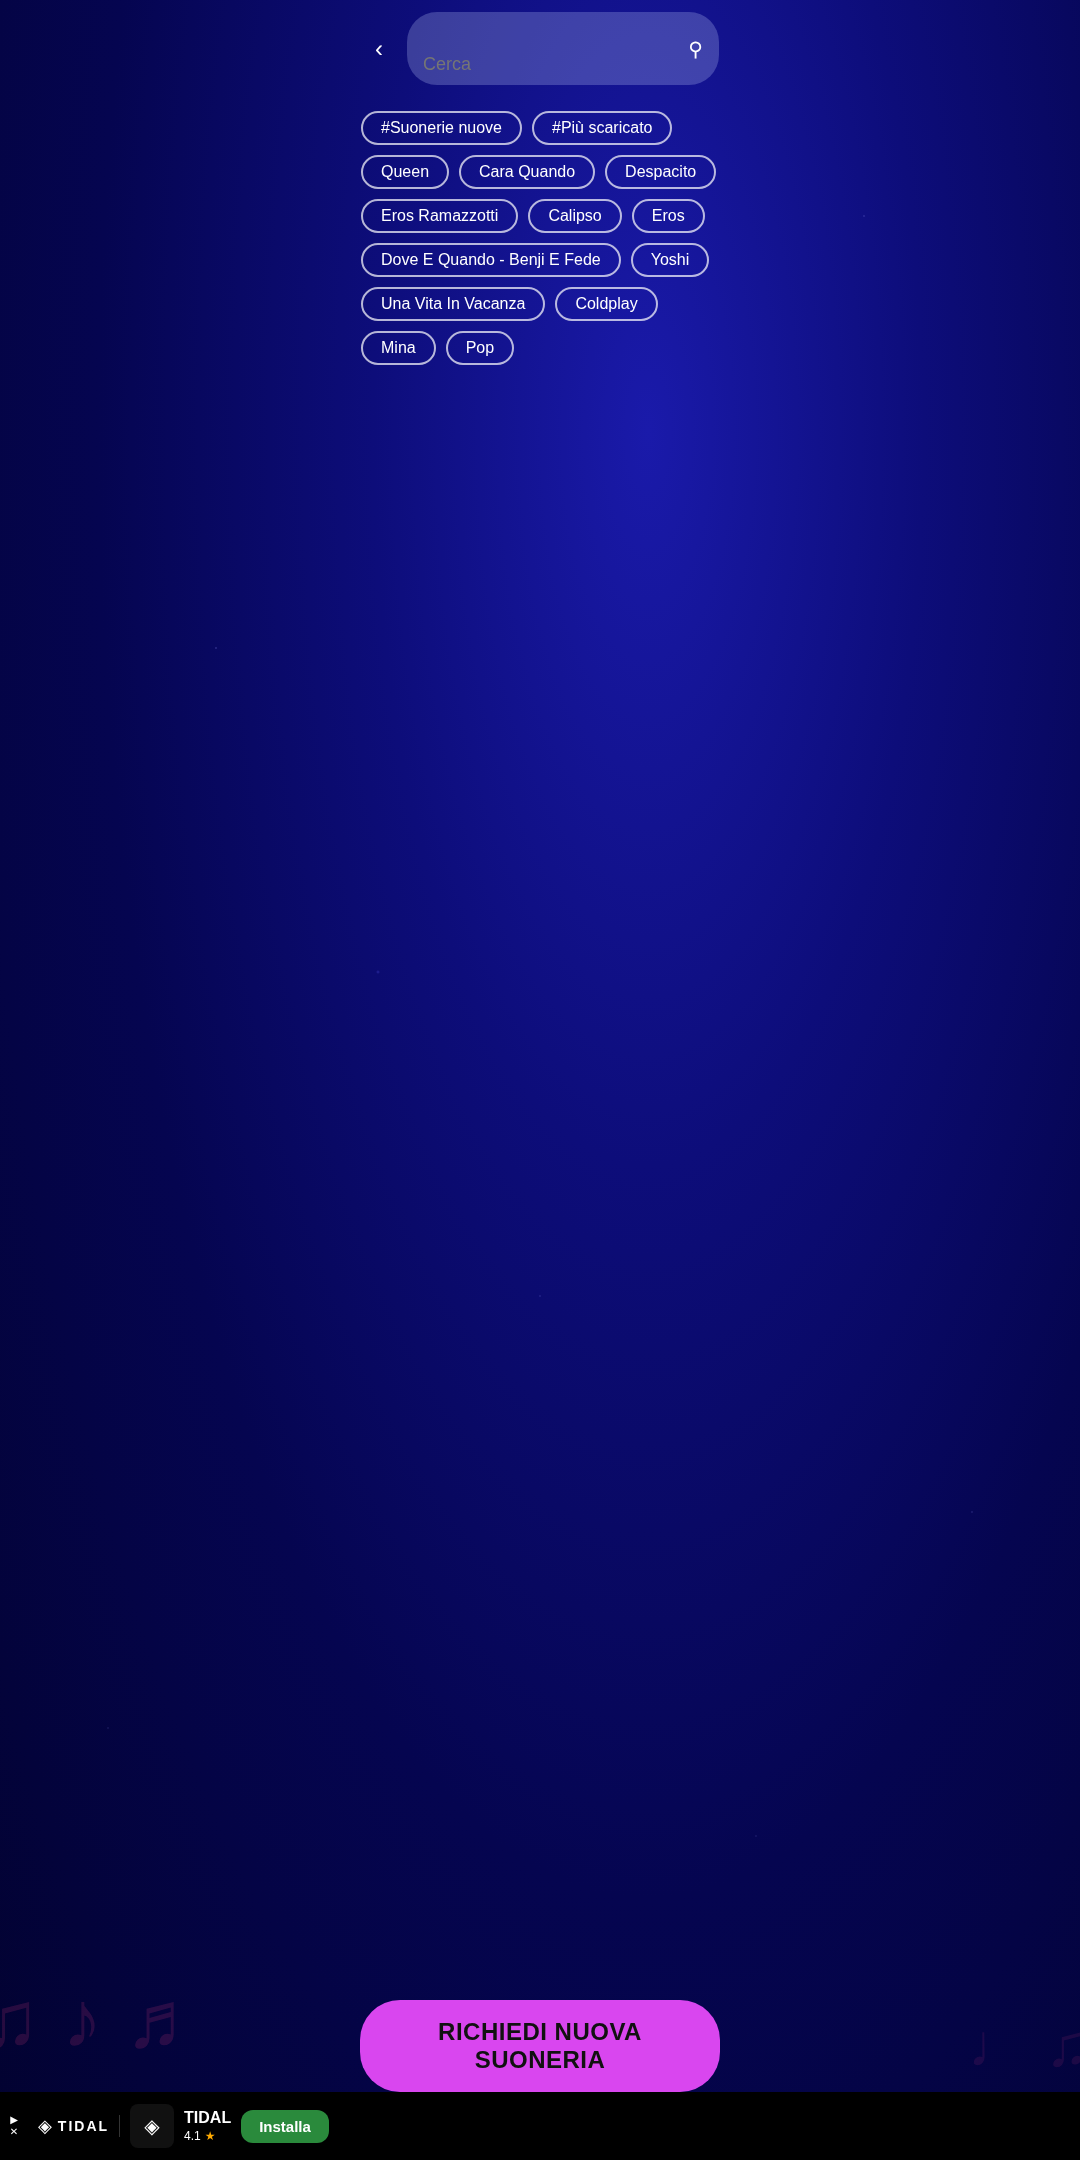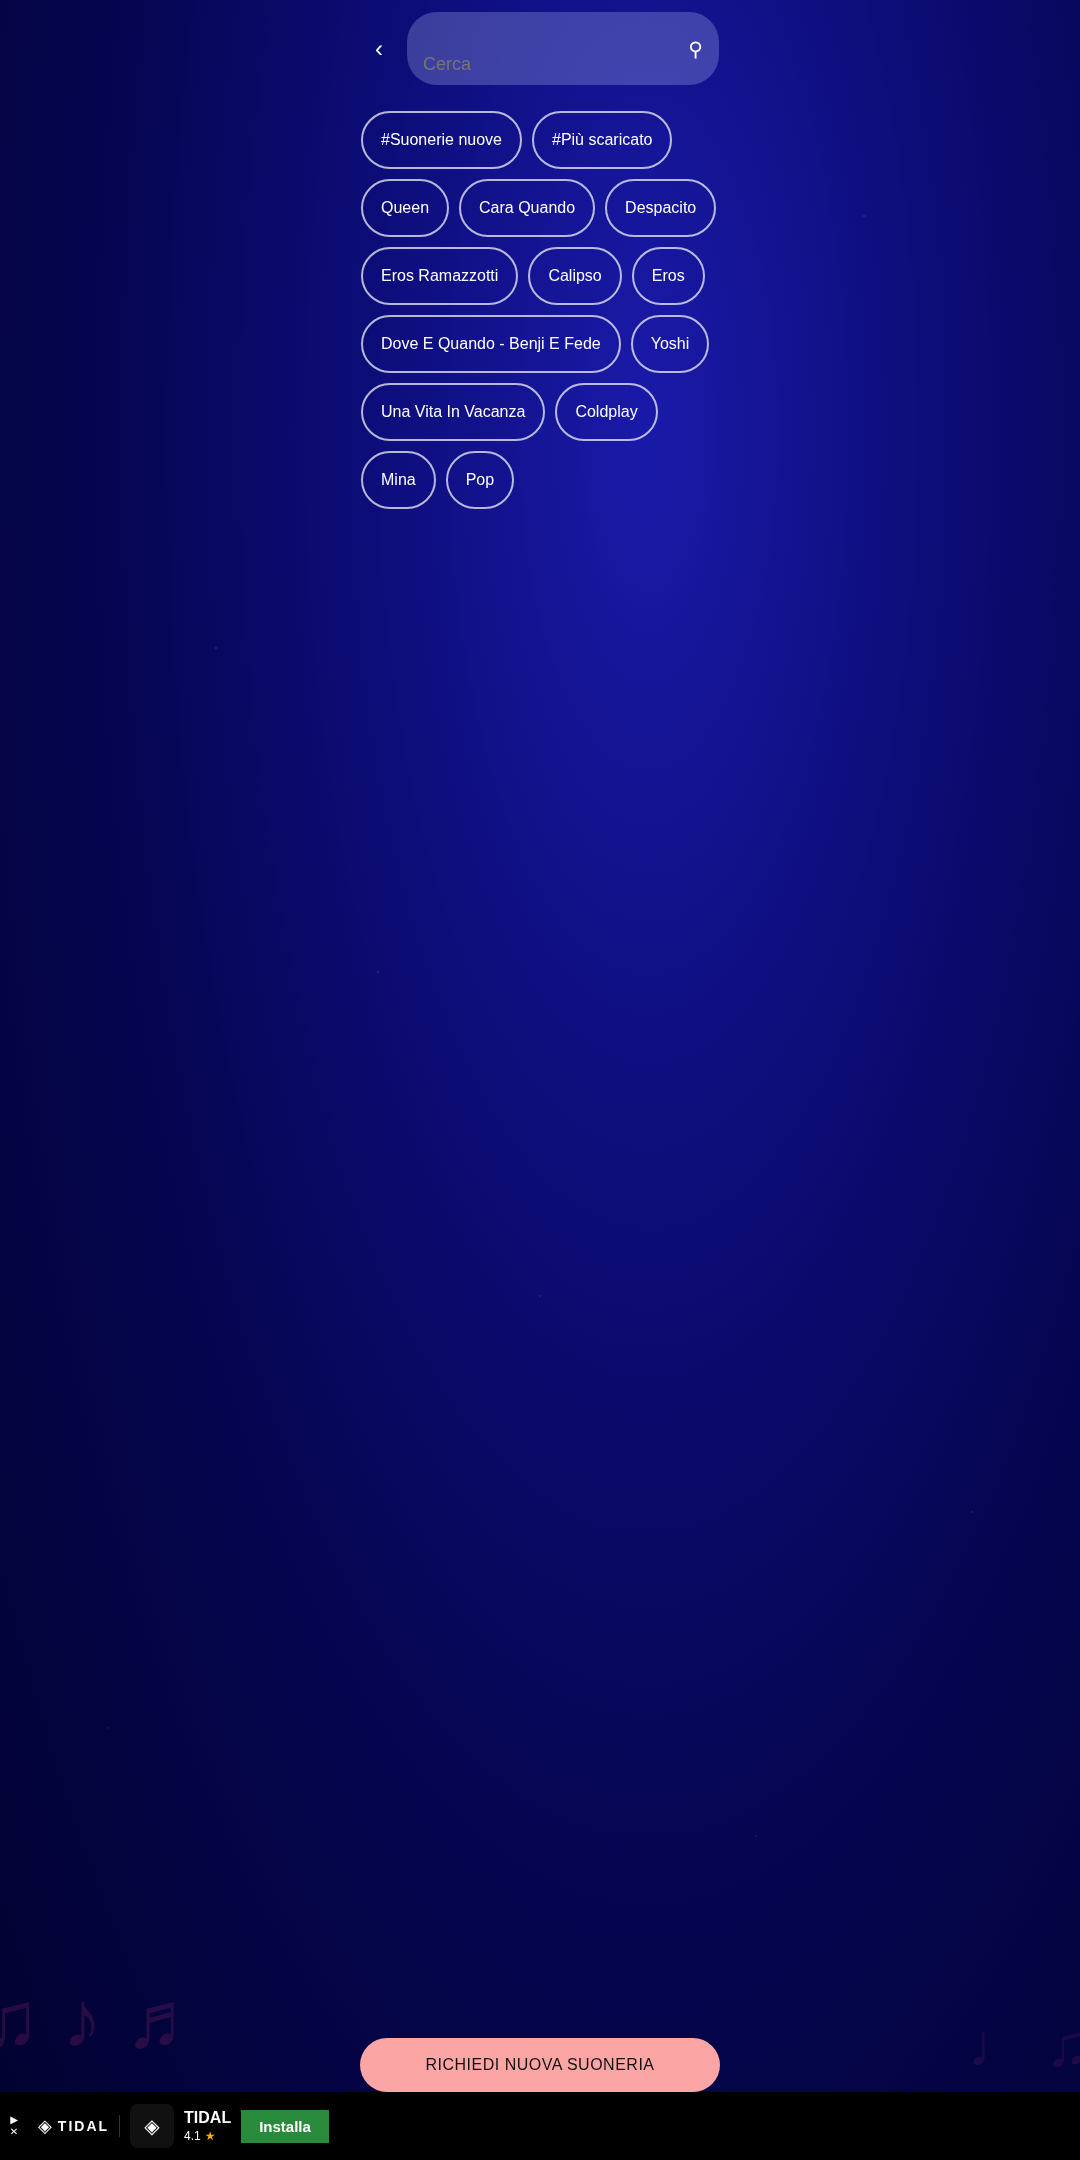--- a/index.html
+++ b/index.html
@@ -123,47 +123,47 @@
       padding: 16px 16px 8px;
       display: flex;
       flex-wrap: wrap;
       gap: 10px;
     }
 
     .tag {
       background: transparent;
       border: 2px solid rgba(255,255,255,0.7);
       border-radius: 30px;
-      padding: 18px 18px;
+      padding: 6px 18px;
       color: white;
       font-size: 16px;
       cursor: pointer;
       white-space: nowrap;
       transition: background 0.2s;
     }
 
     
     .cta-container {
       position: fixed;
       bottom: 68px;
       left: 50%;
       transform: translateX(-50%);
       width: 360px;
       z-index: 10;
     }
 
     .cta-button {
       width: 100%;
       padding: 18px;
-      background: #fca5a5;
+      background: #d946ef;
       border: none;
       border-radius: 40px;
       color: #111;
-      font-size: 16px;
-      font-weight: normal;
+      font-size: 24px;
+      font-weight: bold;
       letter-spacing: 0.5px;
       cursor: pointer;
       text-transform: uppercase;
     }
 
     
     .ad-banner {
       position: fixed;
       bottom: 0;
       left: 0;
@@ -256,21 +256,21 @@
     }
 
     .ad-star {
       color: #ffaa00;
     }
 
     .ad-install-btn {
       background: #2a8a3c;
       color: white;
       border: none;
-      border-radius: 0;
+      border-radius: 12px;
       padding: 8px 18px;
       font-size: 15px;
       font-weight: bold;
       cursor: pointer;
       margin-right: 8px;
     }
   </style>
 </head>
 <body>
 

